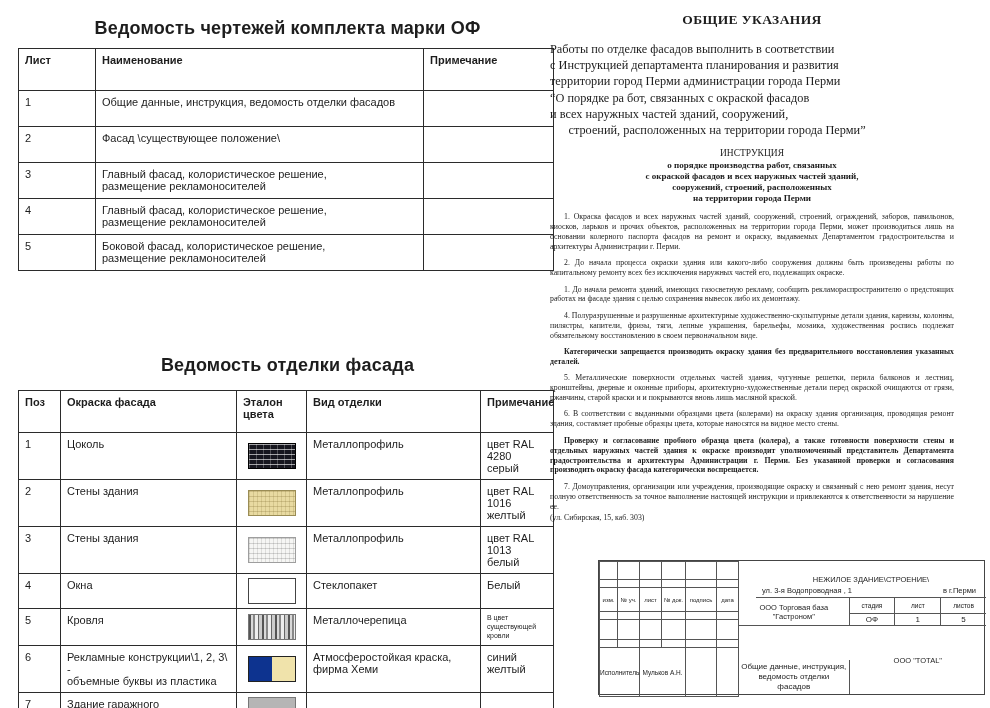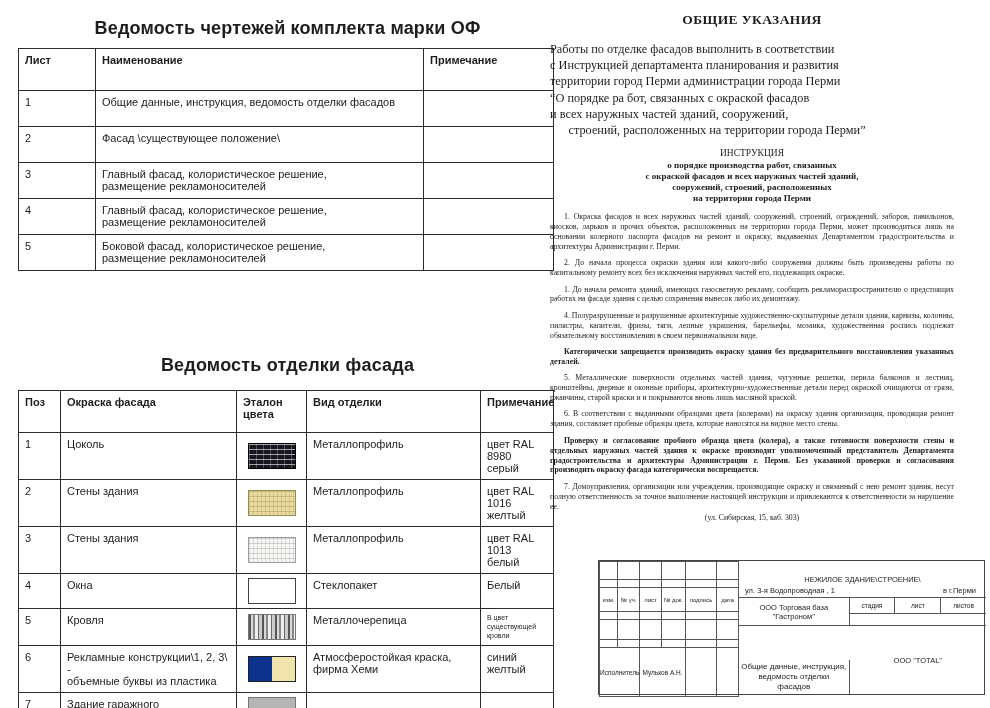--- a/index.html
+++ b/index.html
@@ -58,38 +58,38 @@
     position: absolute; left: 550px; top: 0; width: 404px;
     font-family: "Liberation Serif", serif;
   }
   .gen-heading { text-align: center; font-size: 13.5px; font-weight: bold; margin-top: 12px; letter-spacing: .4px; }
   .intro { font-size: 12.3px; line-height: 1.32; margin-top: 13px; white-space: pre-wrap; }
   .instr-title { text-align: center; font-weight: normal; font-size: 9.5px; margin-top: 10px; }
   .instr-sub { text-align: center; font-weight: bold; font-size: 9px; line-height: 1.22; margin-top: 2px; }
   .paras { margin-top: 8px; }
   .jp { font-size: 7.8px; line-height: 1.27; text-align: justify; text-indent: 14px; margin: 6.5px 0; }
   .jp.bold { font-weight: bold; }
-  .jp.addr { text-indent: 0; margin-top: -4.5px; text-align: center; }
+  .jp.addr { text-indent: 0; margin-top: -4.5px; text-align: left; }
 
   
   .titleblock {
     position: absolute; left: 598px; top: 560px; width: 387px; height: 135px;
     border: 1px solid #444; display: flex; font-family: "Liberation Sans", sans-serif;
   }
   .tb-left { width: 139px; height: 100%; }
   .tb-grid { width: 139px; height: 133px; margin: 0; }
   .tb-grid td { border: 1px solid #555; font-size: 6px; text-align: center; vertical-align: middle; padding: 0; color: #222; }
   .tb-grid .h18 td { height: 18px; } .tb-grid .h8 td { height: 8px; }
   .tb-grid .h24 td { height: 24px; } .tb-grid .h20 td { height: 20px; }
   .tb-grid .h49 td { height: 49px; font-size: 6.5px; }
   .tb-grid col.c1 { width: 18px; } .tb-grid col.c2 { width: 22px; } .tb-grid col.c3 { width: 22px; }
   .tb-grid col.c4 { width: 24px; } .tb-grid col.c5 { width: 31px; } .tb-grid col.c6 { width: 22px; }
 
   .tb-right { width: 248px; height: 100%; border-left: 1px solid #555; display: flex; flex-direction: column; }
-  .tb-obj { height: 50px; border-bottom: 1px solid #555; padding: 14px 4px 2px; font-size: 7.5px; color: #222; }
+  .tb-obj { height: 50px; border-bottom: 1px solid #555; padding: 14px 4px 2px; font-size: 7.5px; color: #222; margin-left: 17px; }
   .tb-obj-l1 { text-align: center; }
   .tb-obj-l2 { display: flex; justify-content: space-between; padding: 2px 6px 0 2px; }
   .tb-mid { height: 45px; border-bottom: 1px solid #555; display: flex; }
   .tb-org { width: 111px; border-right: 1px solid #555; display: flex; align-items: center; justify-content: center;
             text-align: center; font-size: 7.5px; padding: 2px; color: #222; }
   .tb-slc { width: 137px; display: flex; flex-direction: column; }
   .tb-slc-h { height: 16px; display: flex; border-bottom: 1px solid #555; }
   .tb-slc-h span { flex: 1; border-right: 1px solid #555; font-size: 6.5px; display: flex; align-items: center; justify-content: center; color: #222; }
   .tb-slc-h span:last-child { border-right: none; }
   .tb-slc-v { flex: 1; display: flex; }
@@ -171,21 +171,21 @@
         </tr>
       </thead>
       <tbody>
         <tr>
           <td>1</td>
           <td class="pre">Цоколь</td>
           <td class="swcell">
               <div class="swatch s1"></div>
             </td>
           <td class="pre">Металлопрофиль</td>
-          <td class="pre">цвет RAL 8980
+          <td class="pre">цвет RAL 4280
 серый</td>
         </tr>
         <tr>
           <td>2</td>
           <td class="pre">Стены здания</td>
           <td class="swcell">
               <div class="swatch s2"></div>
             </td>
           <td class="pre">Металлопрофиль</td>
           <td class="pre">цвет RAL 1016
@@ -352,20 +352,25 @@
         </div>
       </div>
       <div class="tb-mid">
         <div class="tb-org">ООО Торговая база "Гастроном"</div>
         <div class="tb-slc">
           <div class="tb-slc-h">
             <span>стадия</span>
             <span>лист</span>
             <span>листов</span>
           </div>
+          <div class="tb-slc-v">
+            <span>ОФ</span>
+            <span>1</span>
+            <span>5</span>
+          </div>
         </div>
       </div>
       <div class="tb-bot">
         <div class="tb-doc pre">Общие данные, инструкция,
 ведомость отделки фасадов</div>
         <div class="tb-co">ООО "TOTAL"</div>
       </div>
     </div>
   </div>
 

